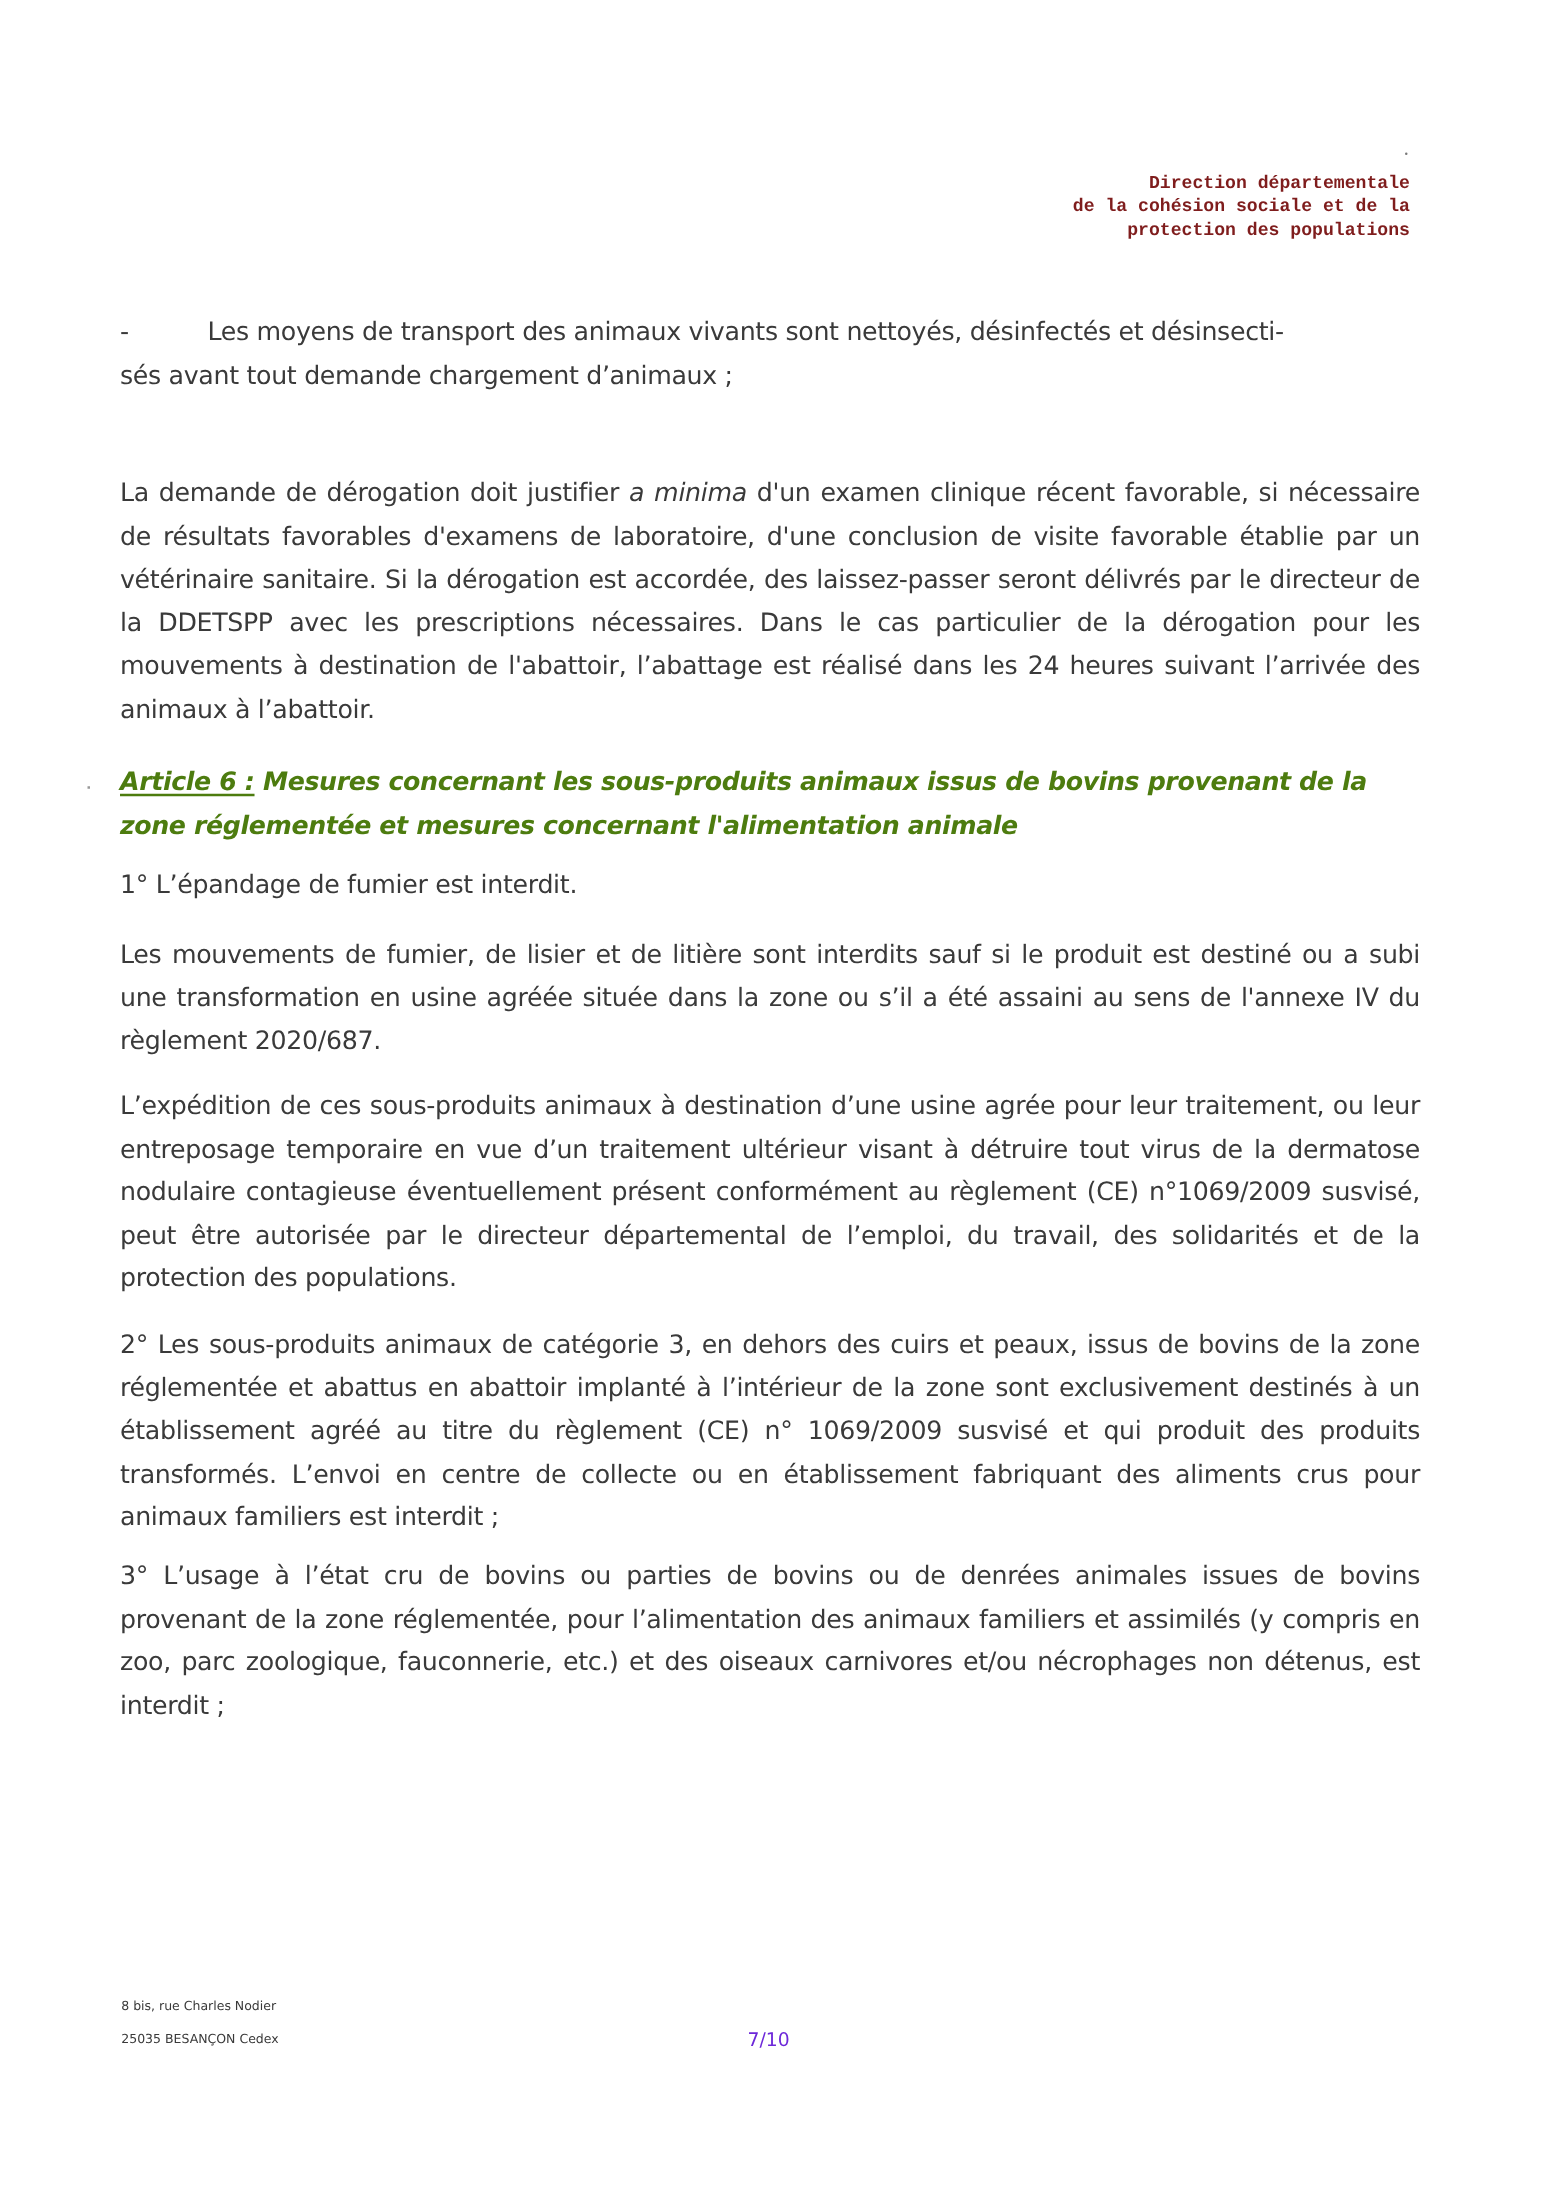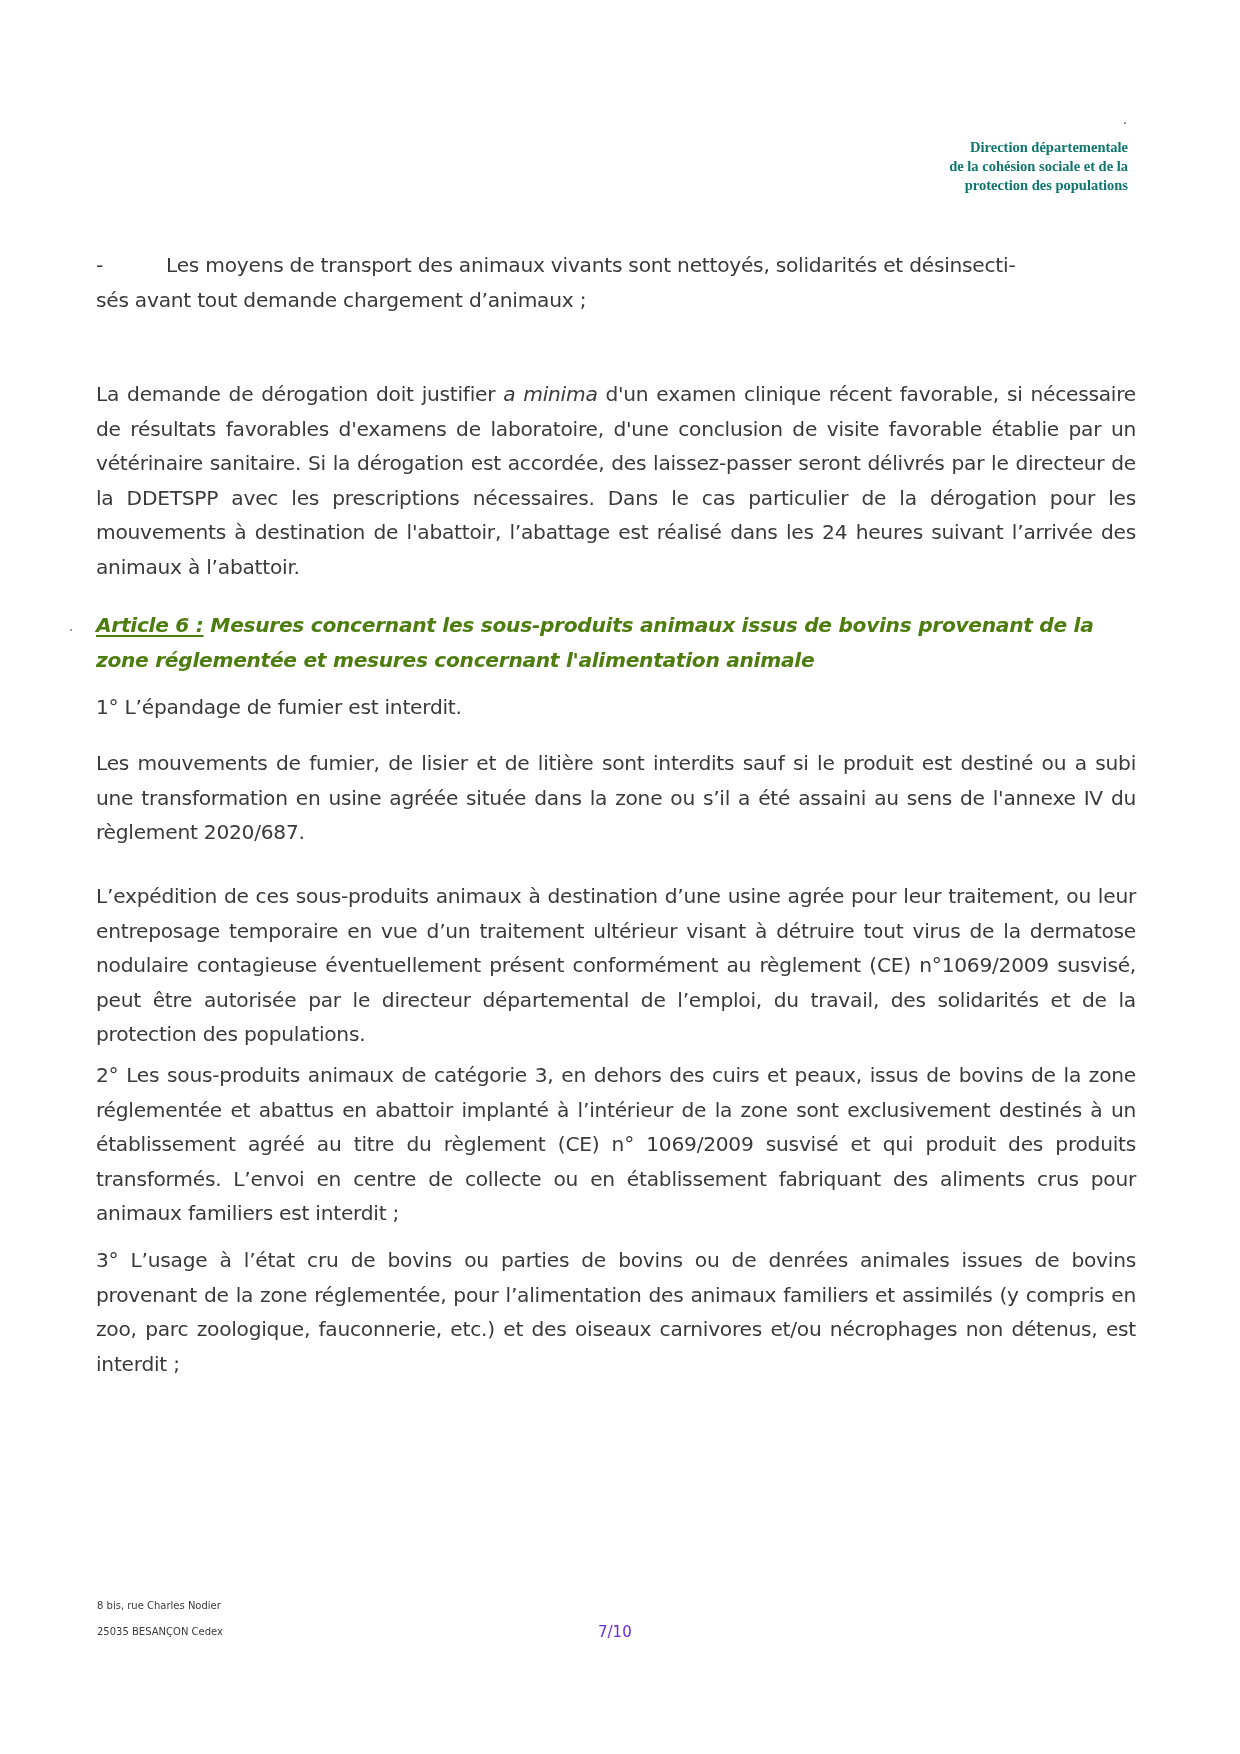--- a/index.html
+++ b/index.html
@@ -13,25 +13,25 @@
       position: relative;
       overflow: hidden;
       color: #3a3a3a;
       font-family: "DejaVu Sans", sans-serif;
     }
     .header-block {
       position: absolute;
       right: 112px;
       top: 138px;
       text-align: right;
-      font-family: Liberation Serif, serif;
+      font-family: Liberation Mono, monospace;
       font-weight: bold;
       font-size: 14.5px;
       line-height: 19px;
-      color: #0f766e;
+      color: #7f1d1d;
     }
     .header-dot {
       position: absolute;
       left: 1124px;
       top: 122px;
       width: 2px;
       height: 2px;
       background: #777;
       border-radius: 1px;
     }
@@ -99,21 +99,21 @@
 <div class="header-dot"></div>
 
 <div class="header-block">
   <div>Direction départementale</div>
   <div>de la cohésion sociale et de la</div>
   <div>protection des populations</div>
 </div>
 
 <div class="content" style="top:248px;">
   <p class="para bullet-line" style="text-align:left;">
-    <span class="dash">-</span><span>Les moyens de transport des animaux vivants sont nettoyés, solidarités et désinsecti-</span><br>
+    <span class="dash">-</span><span>Les moyens de transport des animaux vivants sont nettoyés, désinfectés et désinsecti-</span><br>
     <span>sés avant tout demande chargement d’animaux ;</span>
   </p>
 </div>
 
 <div class="content" style="top:336px;margin-top:41px;">
   <p class="para">
     <span>La demande de dérogation doit justifier </span><span class="em">a minima</span><span> d'un examen clinique récent favorable, si nécessaire de résultats favorables d'examens de laboratoire, d'une conclusion de visite favorable établie par un vétérinaire sanitaire. Si la dérogation est accordée, des laissez-passer seront délivrés par le directeur  de la DDETSPP avec les prescriptions nécessaires. Dans le cas particulier de la dérogation pour les mouvements à destination de l'abattoir, l’abattage est réalisé dans les 24 heures suivant l’arrivée des animaux à l’abattoir.</span>
   </p>
 </div>
 
@@ -126,21 +126,21 @@
 </div>
 
 <div class="content" style="top:690px;">
   <p class="para">1° L’épandage de fumier est interdit.</p>
 </div>
 
 <div class="content" style="top:746px;">
   <p class="para">Les mouvements de fumier, de lisier et de litière sont interdits sauf si le produit est destiné ou a subi une transformation en usine agréée située dans la zone ou s’il a été assaini au sens de l'annexe IV du règlement 2020/687.</p>
 </div>
 
-<div class="content" style="top:867px;margin-top:12px;">
+<div class="content" style="top:867px;">
   <p class="para">L’expédition de ces sous-produits animaux à destination d’une usine agrée pour leur traitement, ou leur entreposage temporaire en vue d’un traitement ultérieur visant à détruire tout virus de la dermatose nodulaire contagieuse éventuellement présent conformément au règlement (CE) n°1069/2009 susvisé, peut être autorisée par le directeur  départemental de l’emploi, du travail, des solidarités et de la protection des populations.</p>
 </div>
 
 <div class="content" style="top:1058px;">
   <p class="para">2° Les sous-produits animaux de catégorie 3, en dehors des cuirs et peaux, issus de bovins de la zone réglementée et abattus en abattoir implanté à l’intérieur de la zone sont exclusivement destinés à un établissement agréé au titre du règlement (CE) n° 1069/2009 susvisé et qui produit des produits transformés. L’envoi en centre de collecte ou en établissement fabriquant des aliments crus pour animaux familiers est interdit ;</p>
 </div>
 
 <div class="content" style="top:1243px;">
   <p class="para">3° L’usage à l’état cru de bovins ou parties de bovins ou de denrées animales issues de bovins provenant de la zone réglementée, pour l’alimentation des animaux familiers et assimilés (y compris en zoo, parc zoologique, fauconnerie, etc.) et des oiseaux carnivores et/ou nécrophages non détenus, est interdit ;</p>
 </div>

